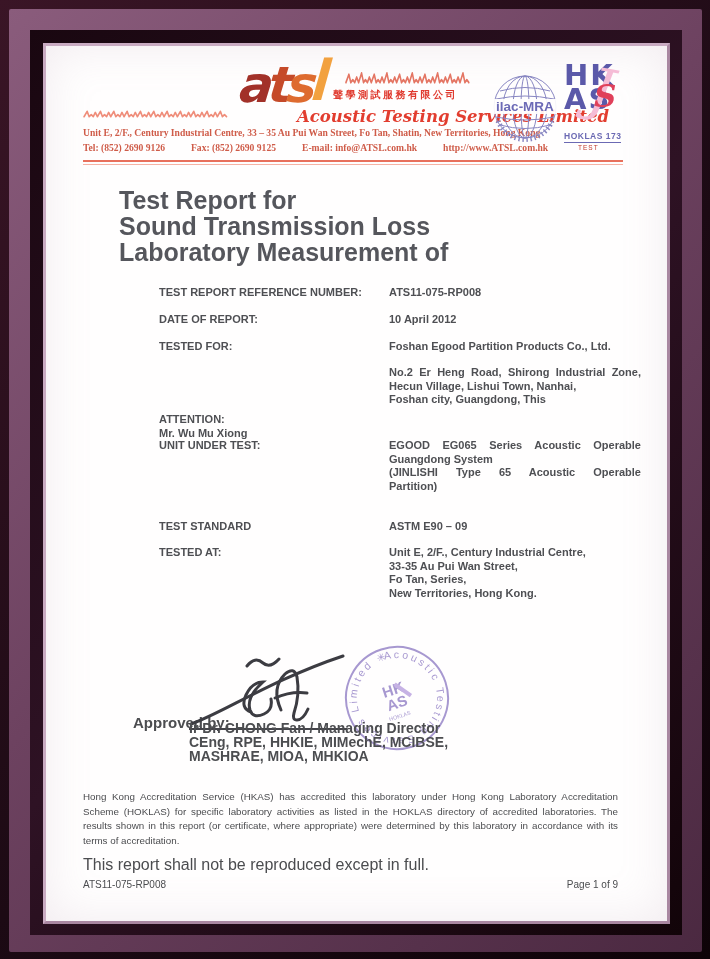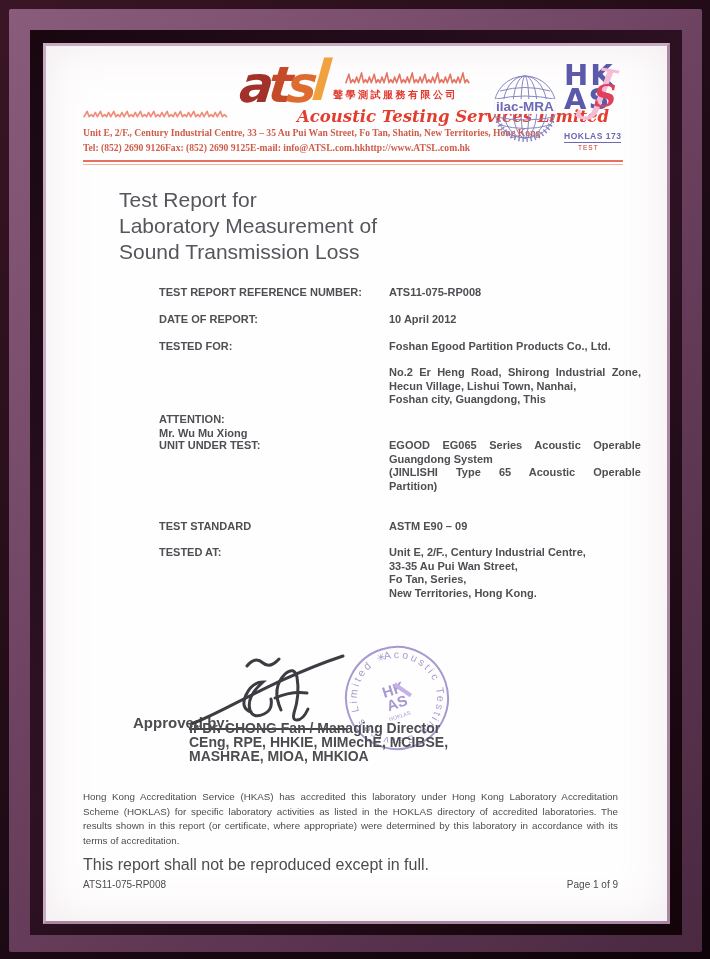--- a/index.html
+++ b/index.html
@@ -42,39 +42,39 @@
     font-size:10px;font-weight:bold;letter-spacing:2.5px;color:#e0392e;
     font-family:"DejaVu Sans",sans-serif;white-space:nowrap;}
   .company-en{position:absolute;left:251px;top:61px;width:250px;
     font-family:"DejaVu Serif",serif;font-style:italic;font-weight:bold;
     font-size:16.5px;color:#e23d2f;white-space:nowrap;}
   .addr{position:absolute;left:37px;top:81px;width:480px;
     font-family:"Liberation Serif",serif;font-weight:bold;
     font-size:9.6px;color:#cf5c49;white-space:nowrap;}
   .contacts{position:absolute;left:37px;top:96px;width:480px;
     font-family:"Liberation Serif",serif;font-weight:bold;
-    font-size:9.6px;color:#cf5c49;display:flex;gap:0;white-space:nowrap;}
+    font-size:9.6px;color:#cf5c49;display:flex;gap:26px;white-space:nowrap;}
   .ilac{position:absolute;left:446px;top:25px;}
   .hkas{position:absolute;left:518px;top:18px;width:80px;height:96px;}
   .hkas .letters{font-family:"DejaVu Sans",sans-serif;font-weight:bold;
     font-size:29px;line-height:.82;letter-spacing:2px;color:#5b59a9;}
   .hkas .pinkJ{position:absolute;left:26px;top:-8px;
     font-family:"DejaVu Serif",serif;font-style:italic;font-size:58px;
     color:#f5bcd6;transform:rotate(10deg);}
   .hkas .redS{position:absolute;left:30px;top:14px;
     font-family:"DejaVu Serif",serif;font-style:italic;font-weight:bold;
     font-size:31px;color:#e0405a;}
   .hkas .hoklas{position:absolute;left:0;top:67px;font-size:8.5px;font-weight:bold;
     color:#6b69b3;border-bottom:1px solid #6b69b3;padding-bottom:1px;letter-spacing:.5px;}
   .hkas .test{position:absolute;left:14px;top:80px;font-size:6.5px;color:#c0392b;letter-spacing:1px;}
   .sep{position:absolute;left:37px;top:114px;width:540px;height:2px;
     border-top:2px solid #e8705c;border-bottom:1px solid #f6b3a5;}
   
   .title{position:absolute;left:73px;top:141px;
-    font-size:21px;font-weight:normal;color:#55565c;line-height:26px;}
+    font-size:25px;font-weight:bold;color:#55565c;line-height:26px;}
   
   .fields{position:absolute;left:73px;top:240px;width:484px;height:335px;
     font-size:11px;font-weight:bold;color:#4e4f53;margin-left:40px;}
   .frow{position:absolute;left:0;display:flex;line-height:13.5px;}
   .frow .lbl{width:230px;flex:none;}
   .frow .val{width:252px;}
   .vline{width:252px;line-height:13.5px;}
   .spread{text-align:justify;text-align-last:justify;}
   
   .approval{position:absolute;left:73px;top:598px;width:484px;height:135px;
@@ -150,22 +150,22 @@
        </div>
        <div class="redS">S</div>
        <div class="hoklas">HOKLAS 173</div>
        <div class="test">TEST</div>
      </div>
 
      <div class="sep"></div>
 
      <div class="title">
        <div>Test Report for</div>
+       <div>Sound Transmission Loss</div>
        <div>Laboratory Measurement of</div>
-       <div>Sound Transmission Loss</div>
      </div>
 
      <div class="fields">
        <div class="frow" style="top:0;">
          <div class="lbl">TEST REPORT REFERENCE NUMBER:</div>
          <div class="val">ATS11-075-RP008</div>
        </div>
        <div class="frow" style="top:27px;justify-content:center;">
          <div class="lbl">DATE OF REPORT:</div>
          <div class="val">10 April 2012</div>

